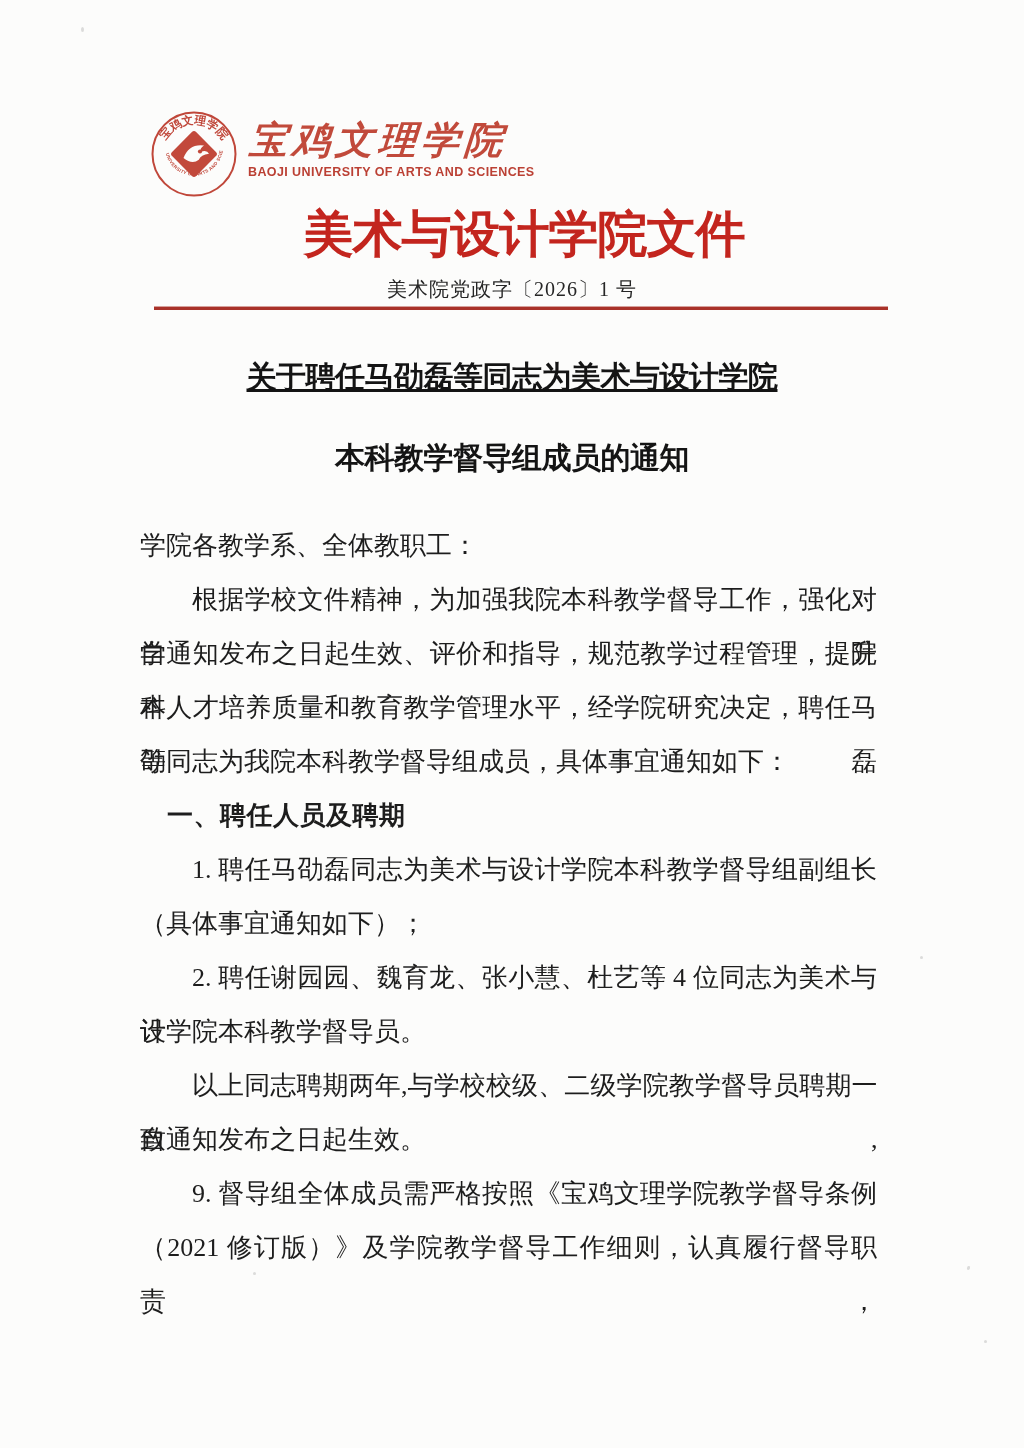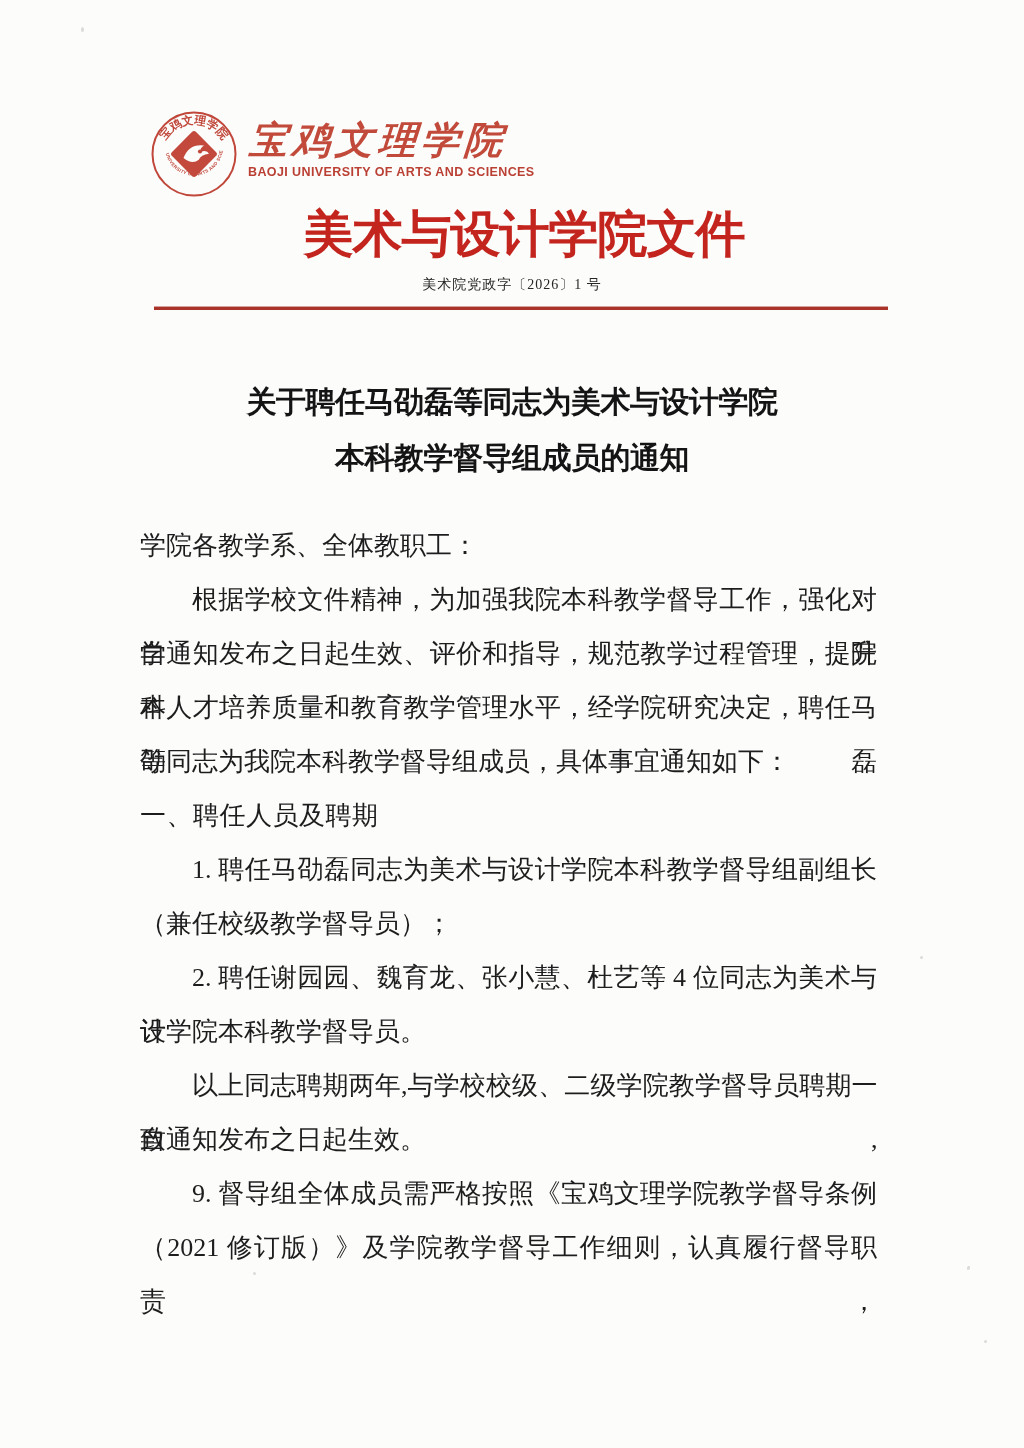--- a/index.html
+++ b/index.html
@@ -34,47 +34,47 @@
   }
 
   .banner {
     position:absolute; top:201px; left:12px; width:100%;
     text-align:center;
     font-size:50px; font-weight:900; color:#c3251e;
     letter-spacing:-1px; white-space:nowrap;
   }
   .doc-number {
     position:absolute; top:276px; left:0; width:100%;
-    text-align:center; font-size:14px; color:#262626;
+    text-align:center; font-size:20px; color:#262626;
     letter-spacing:1px;
   }
   .red-rule {
     position:absolute; top:307px; left:154px;
     width:734px; height:3px; background:#a93229;
     box-shadow:0 -1px 0 rgba(169,50,41,.45);
   }
 
   
   .doc-title {
     position:absolute; left:0; width:100%;
     text-align:center; font-weight:700; color:#141414;
     font-size:30px; letter-spacing:-0.5px; white-space:nowrap;
   }
-  .doc-title.l1 { top:382px; }
+  .doc-title.l1 { top:357px;text-decoration:underline; }
   .doc-title.l2 { top:438px; }
 
   
   .body-block {
     position:absolute; left:140px; top:519px; width:737px;
     font-size:26px; color:#1d1d1d;
   }
   .line { height:54px; line-height:54px; }
   .line.indent { text-indent:52px; }
   .line.justify { text-align:justify; text-align-last:justify; }
-  .line.bold { font-weight:400; letter-spacing:0.5px; }
+  .line.bold { font-weight:700; letter-spacing:0.5px;margin-left:27px; }
   .line.tight { letter-spacing:-0.6px; }
 
   
   .speck {
     position:absolute; background:#8f8f8f; border-radius:50%;
     opacity:0.30;
   }
 </style>
 </head>
 <body>
@@ -116,21 +116,21 @@
   <div class="doc-title l2">本科教学督导组成员的通知</div>
 
   <div class="body-block">
       <div class="line">学院各教学系、全体教职工：</div>
       <div class="line indent justify">根据学校文件精神，为加强我院本科教学督导工作，强化对学院</div>
       <div class="line justify">自通知发布之日起生效、评价和指导，规范教学过程管理，提升本</div>
       <div class="line justify">科人才培养质量和教育教学管理水平，经学院研究决定，聘任马劭磊</div>
       <div class="line">等同志为我院本科教学督导组成员，具体事宜通知如下：</div>
       <div class="line bold">一、聘任人员及聘期</div>
       <div class="line indent justify">1. 聘任马劭磊同志为美术与设计学院本科教学督导组副组长</div>
-      <div class="line">（兼任校级教学督导员）；</div>
+      <div class="line">（具体事宜通知如下）；</div>
       <div class="line indent justify">2. 聘任谢园园、魏育龙、张小慧、杜艺等 4 位同志为美术与设</div>
       <div class="line">计学院本科教学督导员。</div>
       <div class="line indent justify tight">以上同志聘期两年,与学校校级、二级学院教学督导员聘期一致,</div>
       <div class="line">自通知发布之日起生效。</div>
       <div class="line indent justify">9. 督导组全体成员需严格按照《宝鸡文理学院教学督导条例</div>
       <div class="line justify">（2021 修订版）》及学院教学督导工作细则，认真履行督导职责，</div>
     </div>
 
   <div class="speck" style="left:81px; top:27px; width:3px; height:5px;"></div>
   <div class="speck" style="left:920px; top:956px; width:3px; height:3px;"></div>

